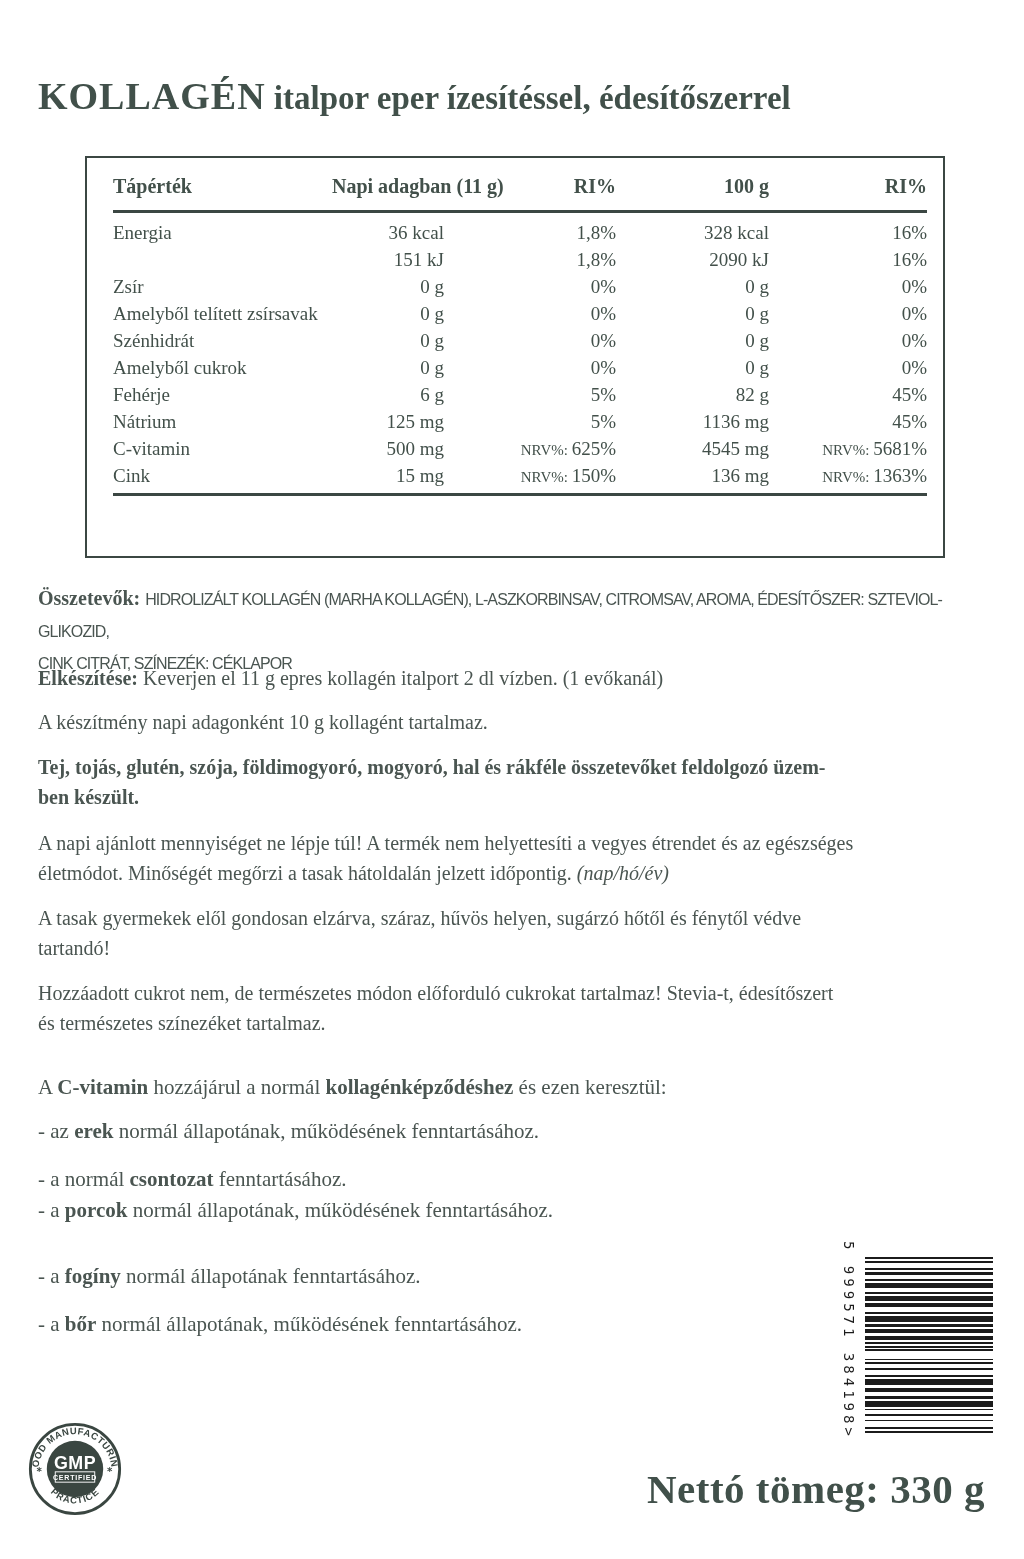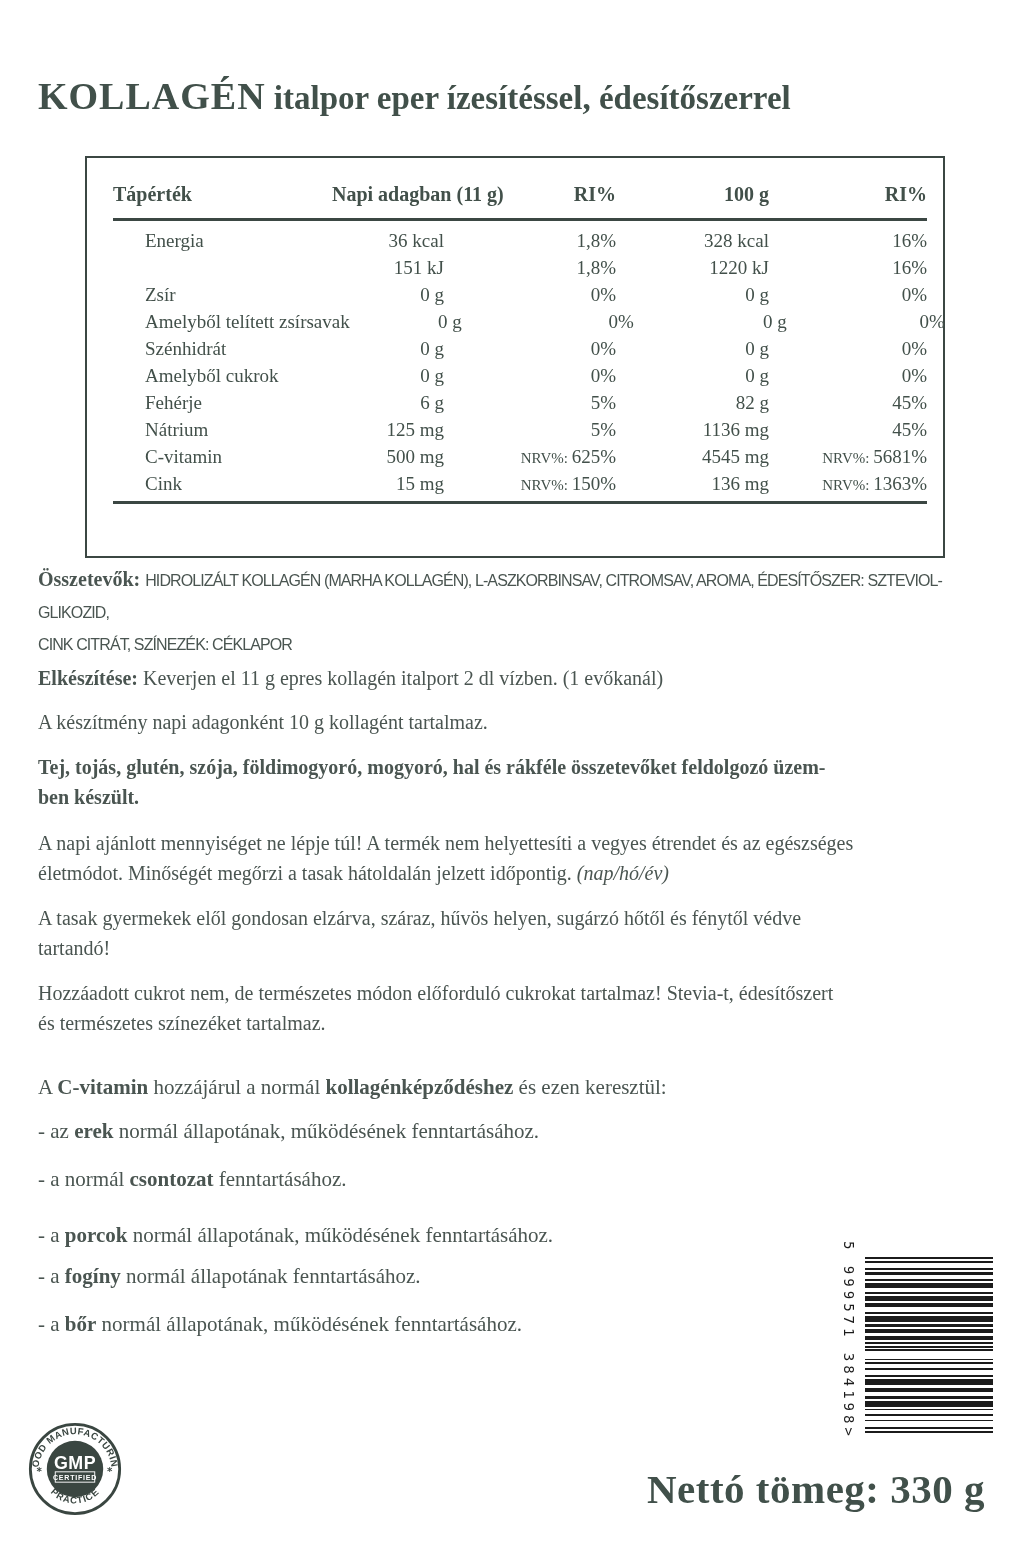--- a/index.html
+++ b/index.html
@@ -5,49 +5,49 @@
   html,body{margin:0;padding:0;background:#ffffff;}
   .page{position:relative;width:1024px;height:1559px;background:#ffffff;overflow:hidden;
         font-family:"Liberation Serif",serif;color:#4a5551;}
 
   
   .title{position:absolute;left:38px;top:76px;font-weight:bold;color:#41504a;font-size:33px;line-height:1.1;white-space:nowrap;}
   .title .brand{font-size:38px;letter-spacing:1px;}
 
   
   .ntable{position:absolute;left:85px;top:156px;width:860px;height:402px;border:2px solid #3b4743;
-          box-sizing:border-box;padding:13px 16px 0 26px;color:#42504a;}
+          box-sizing:border-box;padding:5px 16px 0 26px;color:#42504a;}
   .cols{display:grid;grid-template-columns:1fr 112px 172px 153px 158px;}
   .t-head{height:47px;align-items:center;font-weight:bold;font-size:20px;border-bottom:3px solid #3b4743;}
   .t-head .val{text-align:right;white-space:nowrap;}
   .t-rows{padding-top:6px;}
   .t-row{height:27px;line-height:27px;font-size:19px;}
   .t-row .val{text-align:right;white-space:nowrap;}
-  .t-row .lab{white-space:nowrap;margin-left:32px;}
+  .t-row .lab{white-space:nowrap;}
   .nrv{font-size:15px;}
   .t-sep{border-top:3px solid #3b4743;margin-top:4px;}
   .t-foot{padding-top:12px;font-size:16.5px;line-height:25px;}
 
   
   .para{position:absolute;left:38px;width:952px;font-size:20px;line-height:30px;white-space:pre-wrap;}
   .para .b{font-weight:bold;}
   .para .i{font-style:italic;}
   .para .caps{font-family:"Liberation Sans",sans-serif;font-size:16px;letter-spacing:-0.9px;}
-  .p0{top:564px;}
+  .p0{top:583px;}
   .p1{top:663px;}
   .p2{top:707px;}
   .p3{top:752px;}
   .p4{top:828px;}
   .p5{top:903px;}
   .p6{top:978px;}
   .p7{top:1072px;font-size:21px;}
   .li{font-size:21px;}
   .p8{top:1116px;}
   .p9{top:1164px;}
-  .p10{top:1220px;}
+  .p10{top:1195px;}
   .p11{top:1261px;}
   .p12{top:1309px;}
   .p13{top:1357px;}
 
   
   .barcode{position:absolute;left:843px;top:1241px;width:152px;height:208px;}
   .bc-digits{position:absolute;left:-2px;top:0;height:100%;writing-mode:vertical-rl;
              font-family:"DejaVu Sans Mono",monospace;font-size:14px;letter-spacing:4px;color:#1b1b1b;}
   .bc-bars{position:absolute;left:22px;top:16px;width:128px;display:flex;flex-direction:column;}
   .bc-bar{background:#1b1b1b;width:100%;}
@@ -83,21 +83,21 @@
           <div class="lab">Energia</div>
           <div class="val">36 kcal</div>
           <div class="val">1,8%</div>
           <div class="val">328 kcal</div>
           <div class="val">16%</div>
         </div>
         <div class="t-row cols">
           <div class="lab"></div>
           <div class="val">151 kJ</div>
           <div class="val">1,8%</div>
-          <div class="val">1220 kJ</div>
+          <div class="val">2090 kJ</div>
           <div class="val">16%</div>
         </div>
         <div class="t-row cols">
           <div class="lab">Zsír</div>
           <div class="val">0 g</div>
           <div class="val">0%</div>
           <div class="val">0 g</div>
           <div class="val">0%</div>
         </div>
         <div class="t-row cols">

